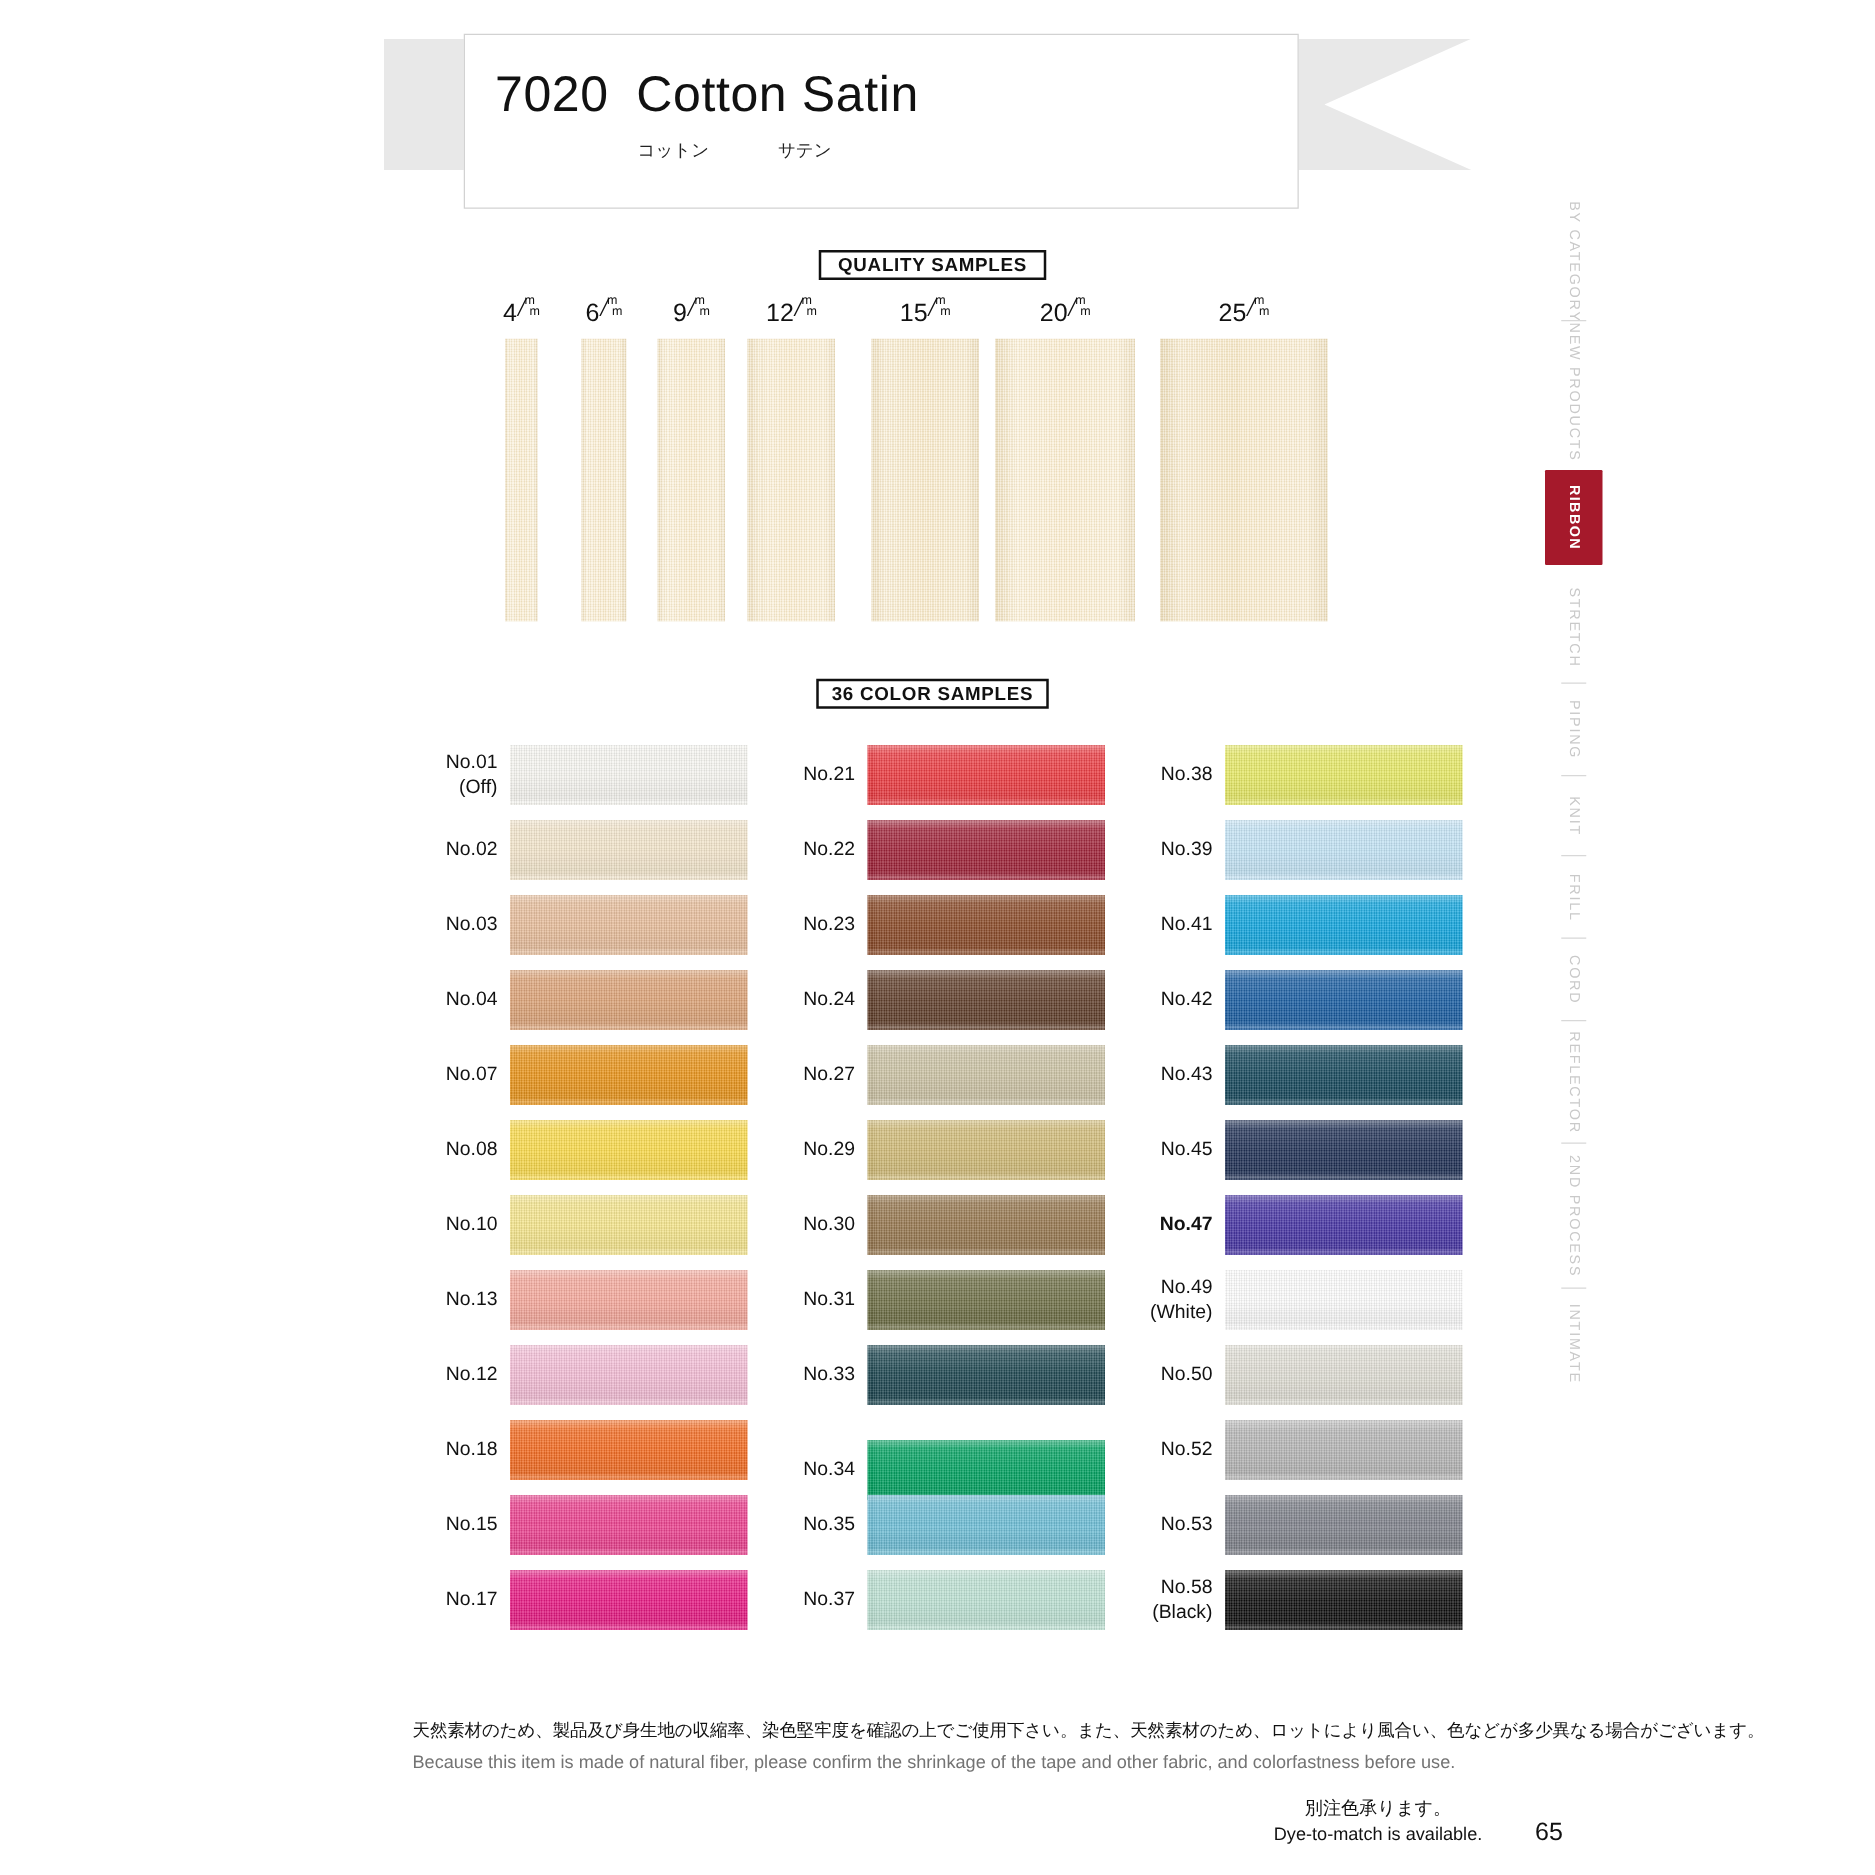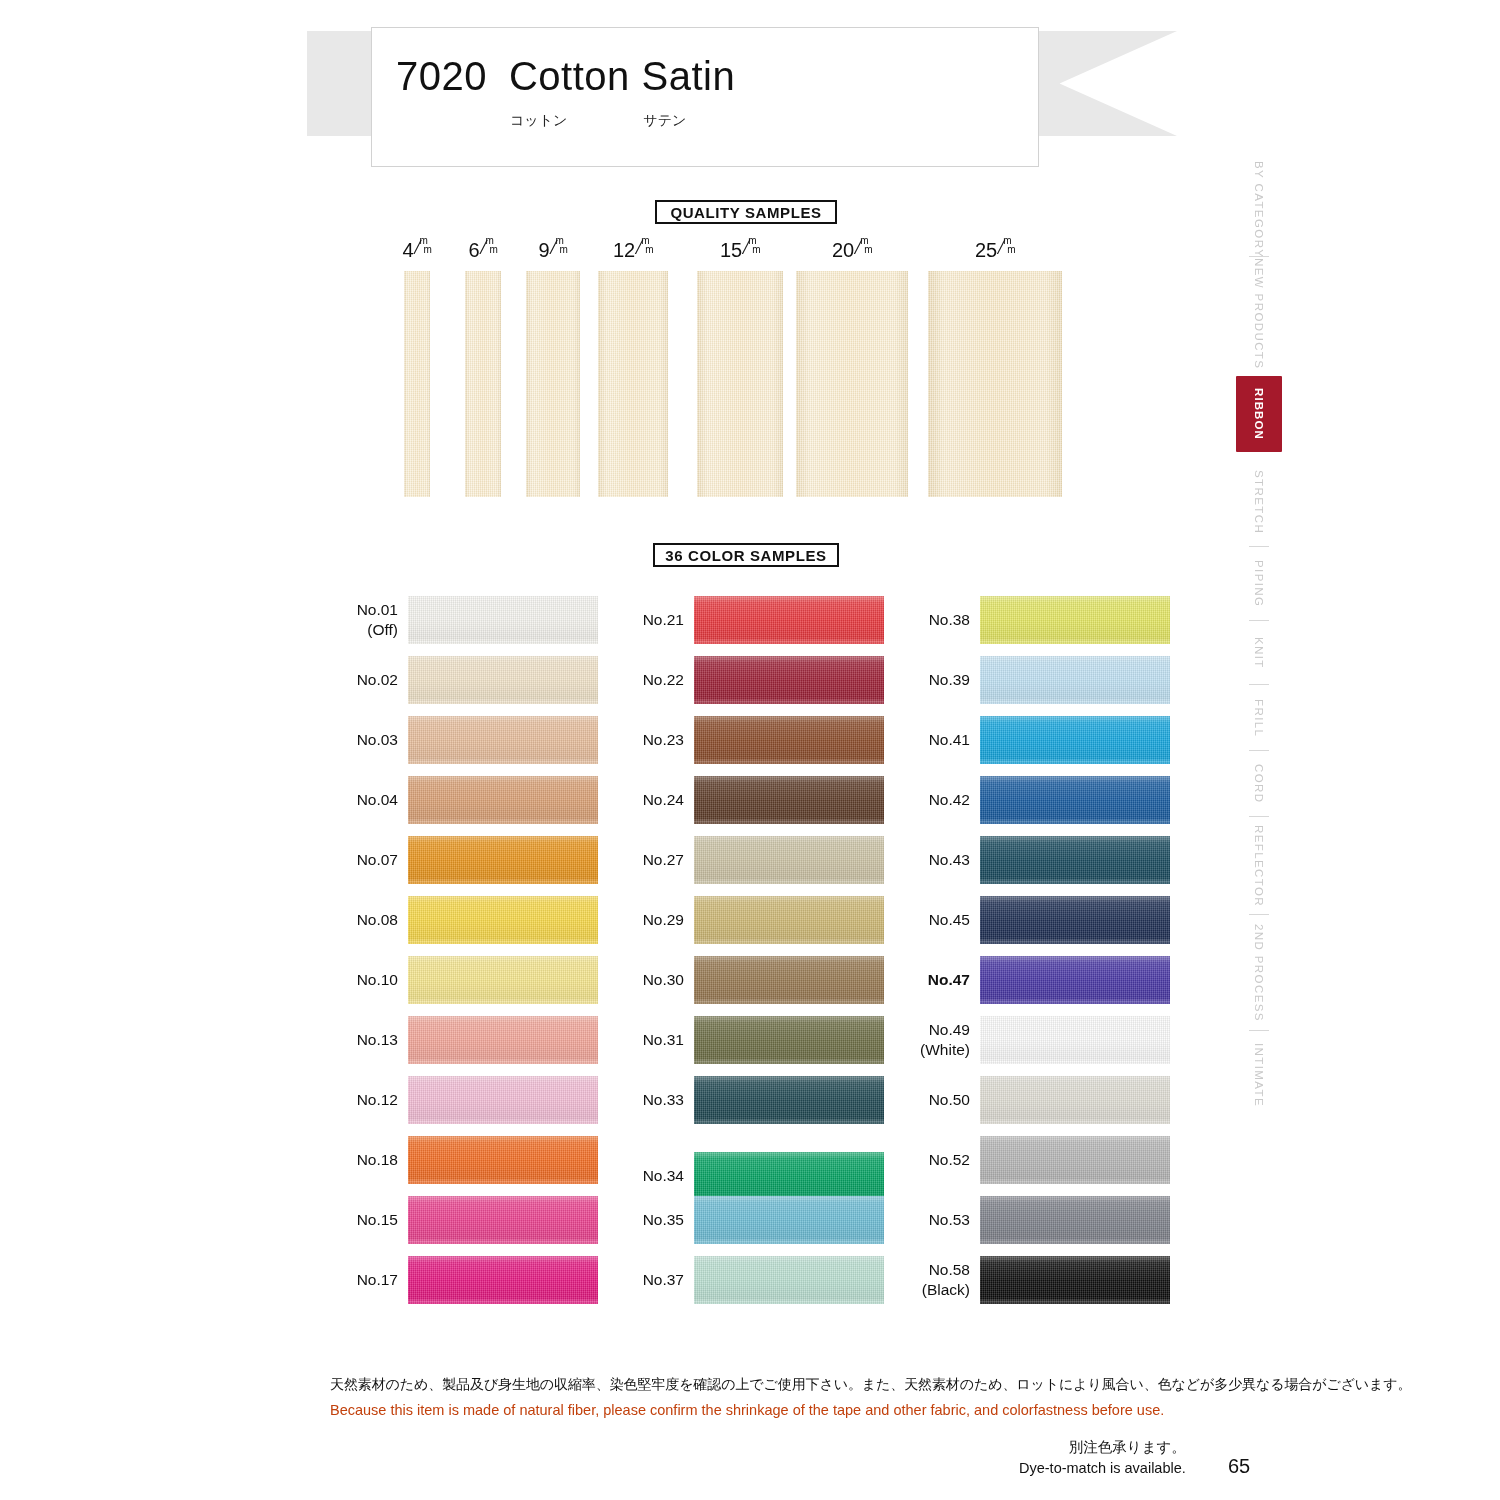--- a/index.html
+++ b/index.html
@@ -27,21 +27,21 @@
   .title-main {
     position: absolute; left: 24px; top: 26px;
     font-size: 40px; font-weight: 400; color: #111;
     letter-spacing: .5px; white-space: nowrap;
   }
   .title-code { margin-right: 22px; text-align: right; }
   .title-kana-row {
     position: absolute; left: 138px; top: 84px;
     font-size: 14px; color: #222; white-space: nowrap;
   }
-  .title-kana-row span.k2 { margin-left: 76px; }
+  .title-kana-row span.k2 { margin-left: 55px; }
 
   .spec-block {
     position: absolute; left: 1067px; top: 110px;
     font-size: 15.5px; line-height: 1.52; color: #111; white-space: nowrap;
   }
 
   
   .sec-box {
     position: absolute;
     border: 2px solid #111;
@@ -104,26 +104,26 @@
       var(--c, #ccc);
   }
 
   
   .foot-jp {
     position: absolute; left: 330px; top: 1376px;
     font-size: 14px; color: #111; letter-spacing: -0.1px; white-space: nowrap;
   }
   .foot-en {
     position: absolute; left: 330px; top: 1400px;
-    font-size: 14.5px; line-height: 1.42; color: #c2410c; white-space: nowrap;
+    font-size: 14.5px; line-height: 1.42; color: #737373; white-space: nowrap;
   }
   .dye-note {
     position: absolute; left: 1019px; top: 1437px;
     font-size: 14.5px; line-height: 1.45; color: #111;
-    text-align: right; white-space: nowrap;
+    text-align: center; white-space: nowrap;
   }
   .page-num {
     position: absolute; left: 1228px; top: 1455px;
     font-size: 20px; color: #111;
   }
 
   
   .sidebar { position: absolute; left: 1236px; top: 168px; width: 46px; }
   .side-item {
     position: absolute; left: 0; width: 46px;

